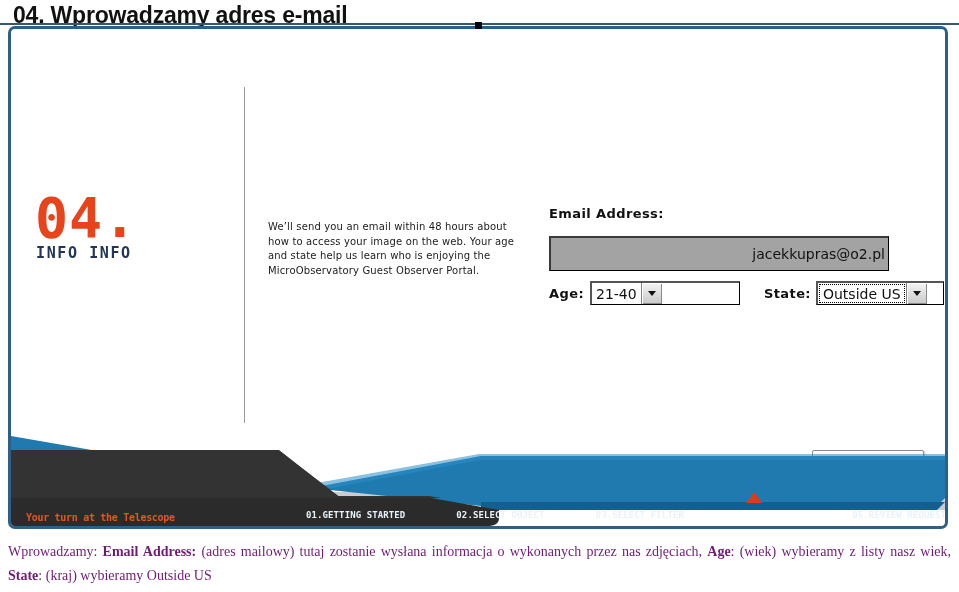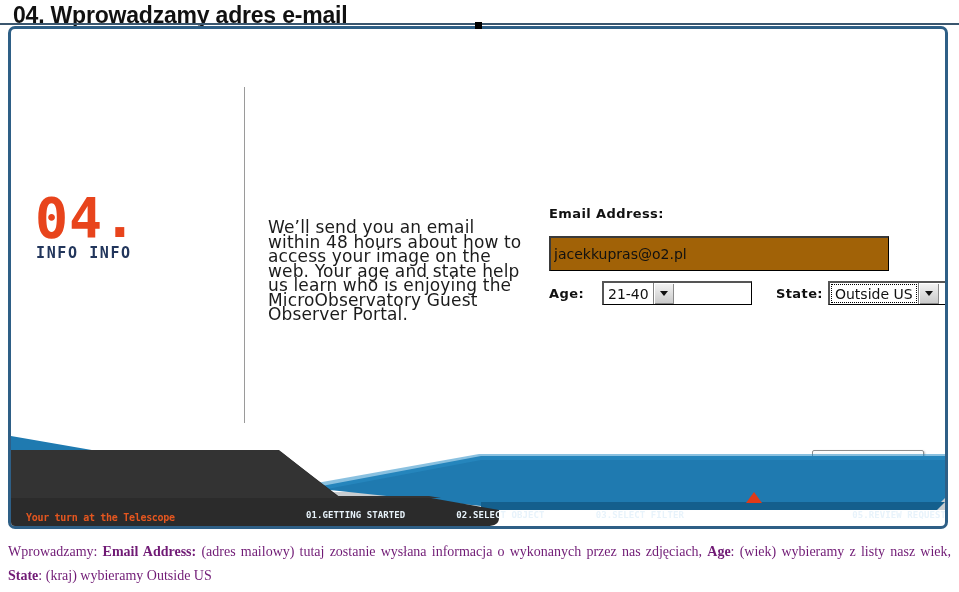--- a/index.html
+++ b/index.html
@@ -85,21 +85,21 @@
     color:#d4424a;
     font-family:"DejaVu Sans", sans-serif;
     letter-spacing:0.3px;
     white-space:nowrap;
   }
   .instr-body{
     position:absolute;
     left:257px; top:191px;
     width:262px;
     font-family:"DejaVu Sans", sans-serif;
-    font-size:17px;
+    font-size:10px;
     line-height:14.5px;
     color:#1b1b1b;
     letter-spacing:0.15px;
   }
 
   
   .field-label{
     font-family:"DejaVu Sans", sans-serif;
     font-size:13px;
     font-weight:bold;
@@ -111,27 +111,28 @@
     left:538px; top:177px;
   }
   .email-input{
     position:absolute;
     left:538px; top:207px;
     width:340px; height:25px;
     box-sizing:border-box;
     border:1px solid #000000;
     border-top:2px solid #3a3a3a;
     border-left:2px solid #3a3a3a;
-    background:#a16207;
+    background:#a3a3a3;
     font-family:"DejaVu Sans", sans-serif;
     font-size:14px;
     color:#111;
     padding:16px 3px;
     line-height:23px;
     outline:none;
+    text-align:right;
   }
 
   .age-row{
     position:absolute;
     left:538px; top:252px;
     height:24px;
     display:flex;
     align-items:center;
   }
   .age-label{ margin-right:6px; }
@@ -167,21 +168,21 @@
     background:linear-gradient(to bottom,#f4f4f4 0%,#dcdcdc 55%,#c8c8c8 100%);
     display:flex;align-items:center;justify-content:center;
     box-shadow:inset 1px 1px 0 #ffffff, inset -1px -1px 0 #8a8a8a;
   }
   .sel-arrow .caret{
     width:0;height:0;
     border-left:4px solid transparent;
     border-right:4px solid transparent;
     border-top:5px solid #111;
   }
-  .age-select{ width:150px;margin-left:12px; }
+  .age-select{ width:150px; }
   .state-select{ width:128px;text-align:right; }
 
   
   .continue-btn{
     position:absolute;
     left:801px; top:421px;
     width:112px; height:25px;
     box-sizing:border-box;
     border:1px solid #8d8d8d;
     border-radius:2px;

